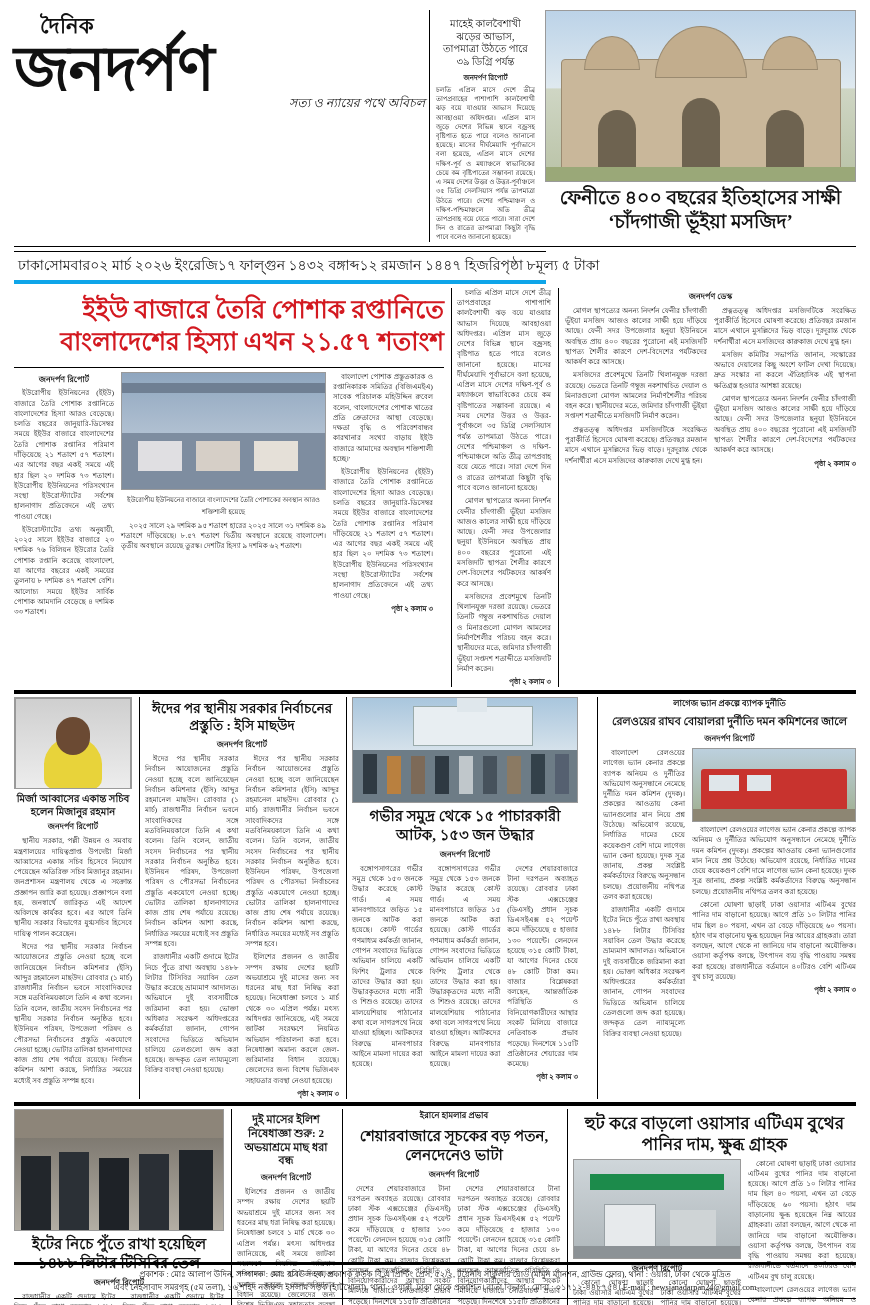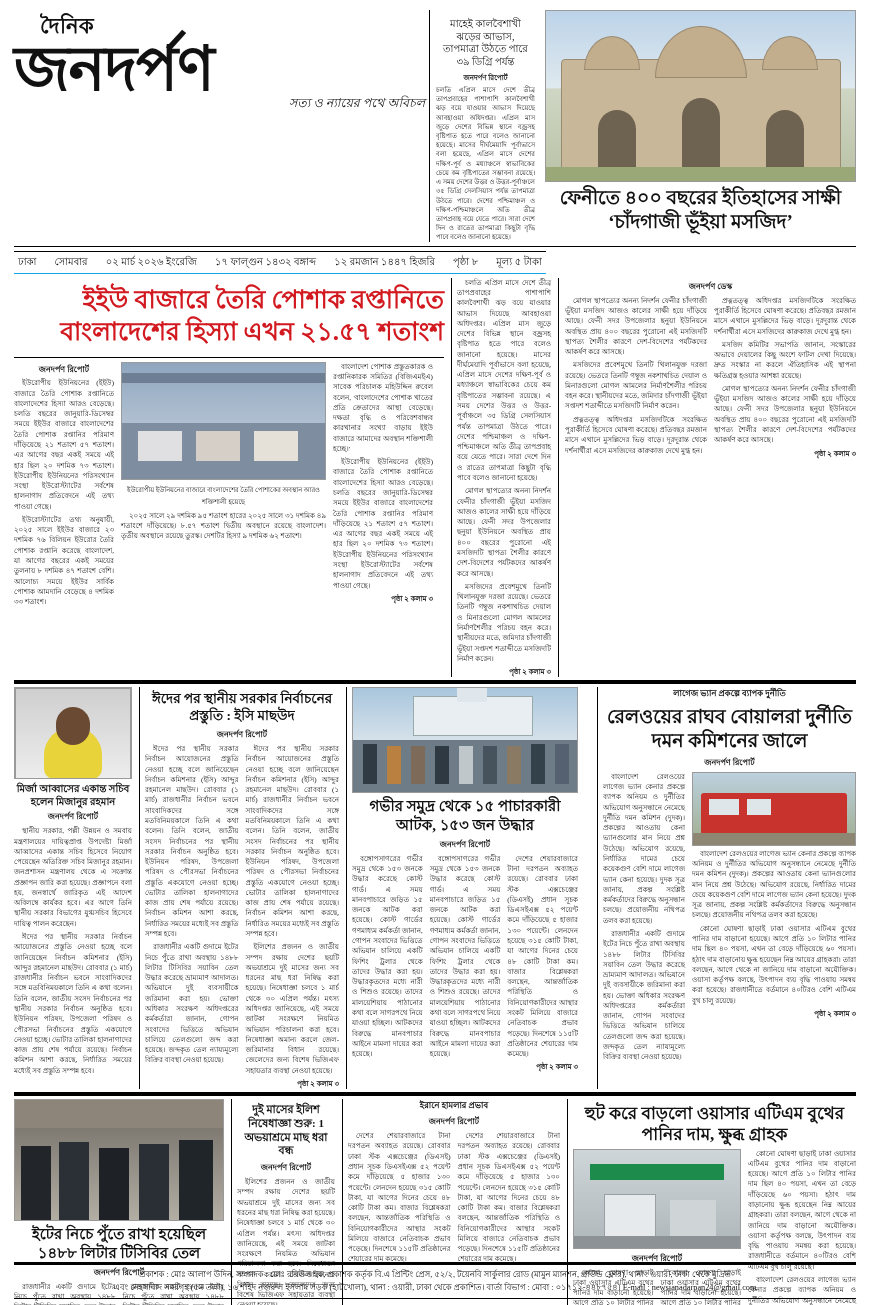--- a/index.html
+++ b/index.html
@@ -71,21 +71,21 @@
     position:absolute; bottom:0; left:0; right:0; height:14px; background:#9aa878;
   }
 
   
   .hr-thin { border-top: 1px solid #000; margin: 4px 0; }
   .hr-dbl { border-top: 1px solid #000; border-bottom: 3px solid #000; height: 3px; margin: 3px 0; }
 
   
   .infobar {
     display:flex; justify-content:space-between; align-items:center;
-    font-size: 10px; padding: 2px 4px; border-top:1px solid #000; border-bottom:1px solid #0ea5e9;
+    font-size: 14px; padding: 2px 4px; border-top:1px solid #000; border-bottom:4px solid #0ea5e9;
   }
   .infobar span { white-space: nowrap; }
 
   
   .red-headline {
     color:#d31920; font-weight:bold; text-align:right; font-size: 25px;
     line-height:1.3; padding: 6px 0 4px;
   }
   h2.hl { font-weight:bold; text-align:center; line-height:1.25; margin:4px 0 3px; }
 
@@ -287,21 +287,21 @@
         </div>
         <div class="col" style="flex:1;">
           <p>দেশের শেয়ারবাজারে টানা দরপতন অব্যাহত রয়েছে। রোববার ঢাকা স্টক এক্সচেঞ্জের (ডিএসই) প্রধান সূচক ডিএসইএক্স ৫২ পয়েন্ট কমে দাঁড়িয়েছে ৫ হাজার ১৩০ পয়েন্টে। লেনদেন হয়েছে ৩১৫ কোটি টাকা, যা আগের দিনের চেয়ে ৪৮ কোটি টাকা কম। বাজার বিশ্লেষকরা বলছেন, আন্তর্জাতিক পরিস্থিতি ও বিনিয়োগকারীদের আস্থার সংকট মিলিয়ে বাজারে নেতিবাচক প্রভাব পড়েছে। দিনশেষে ১১৫টি প্রতিষ্ঠানের শেয়ারের দাম কমেছে।</p>
           <div class="jump">পৃষ্ঠা ২ কলাম ৩</div>
         </div>
       </div>
     </div>
 
     <div class="vline" style="flex:1;padding-left:5px;margin-left:12px;">
       <div class="kicker">লাগেজ ভ্যান প্রকল্পে ব্যাপক দুর্নীতি</div>
-      <h2 class="hl" style="font-size:19px;font-family:Liberation Serif, serif;">রেলওয়ের রাঘব বোয়ালরা দুর্নীতি দমন কমিশনের জালে</h2>
+      <h2 class="hl" style="font-size:11px;font-family:Liberation Serif, serif;">রেলওয়ের রাঘব বোয়ালরা দুর্নীতি দমন কমিশনের জালে</h2>
       <div class="byline">জনদর্পণ রিপোর্ট</div>
       <div class="cols">
         <div class="col" style="width:82px;">
           <p>বাংলাদেশ রেলওয়ের লাগেজ ভ্যান কেনার প্রকল্পে ব্যাপক অনিয়ম ও দুর্নীতির অভিযোগ অনুসন্ধানে নেমেছে দুর্নীতি দমন কমিশন (দুদক)। প্রকল্পের আওতায় কেনা ভ্যানগুলোর মান নিয়ে প্রশ্ন উঠেছে। অভিযোগ রয়েছে, নির্ধারিত দামের চেয়ে কয়েকগুণ বেশি দামে লাগেজ ভ্যান কেনা হয়েছে। দুদক সূত্র জানায়, প্রকল্প সংশ্লিষ্ট কর্মকর্তাদের বিরুদ্ধে অনুসন্ধান চলছে। প্রয়োজনীয় নথিপত্র তলব করা হয়েছে।</p>
           <p>রাজধানীর একটি গুদামে ইটের নিচে পুঁতে রাখা অবস্থায় ১৪৮৮ লিটার টিসিবির সয়াবিন তেল উদ্ধার করেছে ভ্রাম্যমাণ আদালত। অভিযানে দুই ব্যবসায়ীকে জরিমানা করা হয়। ভোক্তা অধিকার সংরক্ষণ অধিদপ্তরের কর্মকর্তারা জানান, গোপন সংবাদের ভিত্তিতে অভিযান চালিয়ে তেলগুলো জব্দ করা হয়েছে। জব্দকৃত তেল ন্যায্যমূল্যে বিক্রির ব্যবস্থা নেওয়া হয়েছে।</p>
         </div>
         <div style="flex:1;">
           <div class="photo" style="height:74px;background:linear-gradient(#bcd0de,#9fae8d);">
             <div style="position:absolute;bottom:10px;left:8px;right:8px;height:42px;background:#c8332e;border-radius:3px;"></div>
             <div style="position:absolute;bottom:30px;left:16px;width:30px;height:16px;background:#dfe6ea;"></div>
@@ -339,30 +339,31 @@
 
         </div>
         <div class="col" style="flex:1;">
           <p>রাজধানীর একটি গুদামে ইটের নিচে পুঁতে রাখা অবস্থায় ১৪৮৮ লিটার টিসিবির সয়াবিন তেল উদ্ধার করেছে ভ্রাম্যমাণ আদালত। অভিযানে দুই ব্যবসায়ীকে জরিমানা করা হয়। ভোক্তা অধিকার সংরক্ষণ অধিদপ্তরের কর্মকর্তারা জানান, গোপন সংবাদের ভিত্তিতে অভিযান চালিয়ে তেলগুলো জব্দ করা হয়েছে। জব্দকৃত তেল ন্যায্যমূল্যে বিক্রির ব্যবস্থা নেওয়া হয়েছে।</p>
 
         </div>
       </div>
     </div>
 
     <div class="vline" style="width:104px;padding-left:5px;">
-      <h2 class="hl" style="font-size:11px;">দুই মাসের ইলিশ নিষেধাজ্ঞা শুরু: 1 অভয়াশ্রমে মাছ ধরা বন্ধ</h2>
+      <h2 class="hl" style="font-size:11px;">দুই মাসের ইলিশ নিষেধাজ্ঞা শুরু: 2 অভয়াশ্রমে মাছ ধরা বন্ধ</h2>
       <div class="byline">জনদর্পণ রিপোর্ট</div>
       <div class="col">
         <p>ইলিশের প্রজনন ও জাতীয় সম্পদ রক্ষায় দেশের ছয়টি অভয়াশ্রমে দুই মাসের জন্য সব ধরনের মাছ ধরা নিষিদ্ধ করা হয়েছে। নিষেধাজ্ঞা চলবে ১ মার্চ থেকে ৩০ এপ্রিল পর্যন্ত। মৎস্য অধিদপ্তর জানিয়েছে, এই সময়ে জাটকা সংরক্ষণে নিয়মিত অভিযান পরিচালনা করা হবে। নিষেধাজ্ঞা অমান্য করলে জেল-জরিমানার বিধান রয়েছে। জেলেদের জন্য বিশেষ ভিজিএফ সহায়তার ব্যবস্থা নেওয়া হয়েছে।</p>
 
       </div>
     </div>
 
     <div class="vline" style="width:218px;padding-left:5px;">
       <div class="kicker">ইরানে হামলার প্রভাব</div>
+      <h2 class="hl" style="font-size:15px;">শেয়ারবাজারে সূচকের বড় পতন, লেনদেনেও ভাটা</h2>
       <div class="byline">জনদর্পণ রিপোর্ট</div>
       <div class="cols">
         <div class="col" style="flex:1;">
           <p>দেশের শেয়ারবাজারে টানা দরপতন অব্যাহত রয়েছে। রোববার ঢাকা স্টক এক্সচেঞ্জের (ডিএসই) প্রধান সূচক ডিএসইএক্স ৫২ পয়েন্ট কমে দাঁড়িয়েছে ৫ হাজার ১৩০ পয়েন্টে। লেনদেন হয়েছে ৩১৫ কোটি টাকা, যা আগের দিনের চেয়ে ৪৮ কোটি টাকা কম। বাজার বিশ্লেষকরা বলছেন, আন্তর্জাতিক পরিস্থিতি ও বিনিয়োগকারীদের আস্থার সংকট মিলিয়ে বাজারে নেতিবাচক প্রভাব পড়েছে। দিনশেষে ১১৫টি প্রতিষ্ঠানের শেয়ারের দাম কমেছে।</p>
 
         </div>
         <div class="col" style="flex:1;">
           <p>দেশের শেয়ারবাজারে টানা দরপতন অব্যাহত রয়েছে। রোববার ঢাকা স্টক এক্সচেঞ্জের (ডিএসই) প্রধান সূচক ডিএসইএক্স ৫২ পয়েন্ট কমে দাঁড়িয়েছে ৫ হাজার ১৩০ পয়েন্টে। লেনদেন হয়েছে ৩১৫ কোটি টাকা, যা আগের দিনের চেয়ে ৪৮ কোটি টাকা কম। বাজার বিশ্লেষকরা বলছেন, আন্তর্জাতিক পরিস্থিতি ও বিনিয়োগকারীদের আস্থার সংকট মিলিয়ে বাজারে নেতিবাচক প্রভাব পড়েছে। দিনশেষে ১১৫টি প্রতিষ্ঠানের শেয়ারের দাম কমেছে।</p>
 
         </div>

